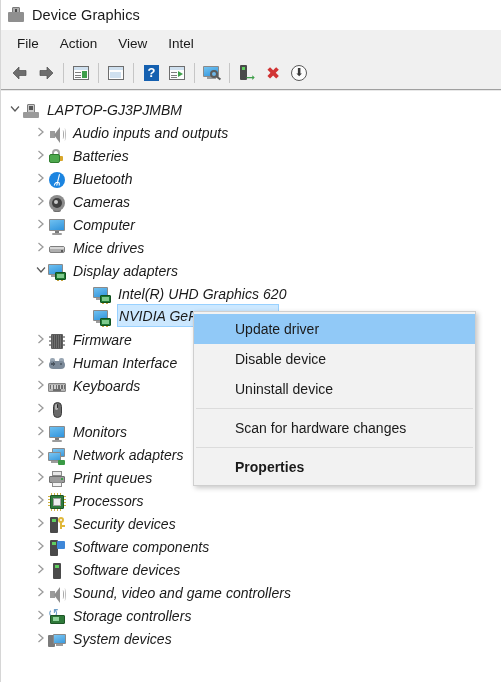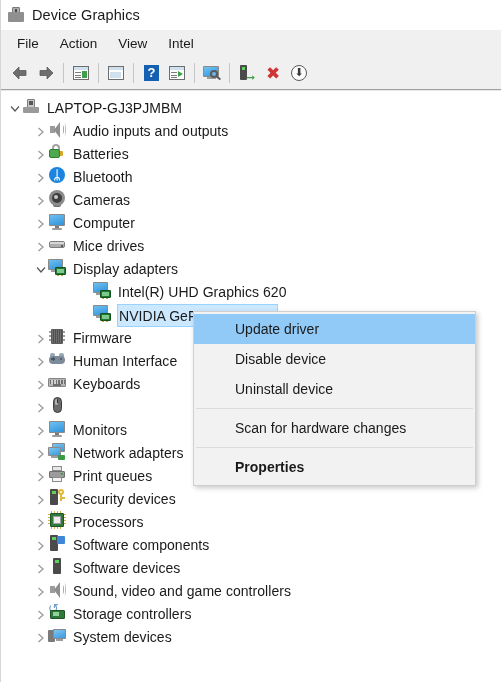--- a/index.html
+++ b/index.html
@@ -109,22 +109,23 @@
     background: #ffffff;
     overflow: hidden;
     box-sizing: border-box;
   }
   .tree-inner { position: relative; padding-top: 6px; }
 
   .row {
     position: relative;
     height: 23px;
     display: flex;
-    align-items: flex-start;
+    align-items: flex-end;
     white-space: nowrap;
+    font-style: italic;
   }
   .chev {
     width: 14px; height: 23px;
     flex: 0 0 auto;
     display: flex;
     align-items: center;
     justify-content: center;
   }
   .chev svg { display: block; }
   .rowicon {
@@ -735,46 +736,46 @@
             <span class="label">Print queues</span>
           </span>
         </div>
         <div class="row d1">
           <span class="chev">
             <svg width="10" height="10" viewBox="0 0 10 10">
               <path d="M3 1.5 L7 5 L3 8.5" fill="none" stroke="#9a9a9a" stroke-width="1.3" stroke-linecap="square"></path>
             </svg>
           </span>
           <span class="rowicon">
-            <div class="ic sd-tower"></div>
-            <div class="ic sd-led"></div>
-            <div class="ic sd-keyh"></div>
-            <div class="ic sd-keys"></div>
-            <div class="ic sd-keyt"></div>
-          </span>
-          <span class="sel-wrap">
-            <span class="label">Security devices</span>
-          </span>
-        </div>
-        <div class="row d1">
-          <span class="chev">
-            <svg width="10" height="10" viewBox="0 0 10 10">
-              <path d="M3 1.5 L7 5 L3 8.5" fill="none" stroke="#9a9a9a" stroke-width="1.3" stroke-linecap="square"></path>
-            </svg>
-          </span>
-          <span class="rowicon">
             <div class="ic cpu-pins-t"></div>
             <div class="ic cpu-pins-b"></div>
             <div class="ic cpu-pins-l"></div>
             <div class="ic cpu-pins-r"></div>
             <div class="ic cpu-body"></div>
             <div class="ic cpu-core"></div>
           </span>
           <span class="sel-wrap">
             <span class="label">Processors</span>
+          </span>
+        </div>
+        <div class="row d1">
+          <span class="chev">
+            <svg width="10" height="10" viewBox="0 0 10 10">
+              <path d="M3 1.5 L7 5 L3 8.5" fill="none" stroke="#9a9a9a" stroke-width="1.3" stroke-linecap="square"></path>
+            </svg>
+          </span>
+          <span class="rowicon">
+            <div class="ic sd-tower"></div>
+            <div class="ic sd-led"></div>
+            <div class="ic sd-keyh"></div>
+            <div class="ic sd-keys"></div>
+            <div class="ic sd-keyt"></div>
+          </span>
+          <span class="sel-wrap">
+            <span class="label">Security devices</span>
           </span>
         </div>
         <div class="row d1">
           <span class="chev">
             <svg width="10" height="10" viewBox="0 0 10 10">
               <path d="M3 1.5 L7 5 L3 8.5" fill="none" stroke="#9a9a9a" stroke-width="1.3" stroke-linecap="square"></path>
             </svg>
           </span>
           <span class="rowicon">
             <div class="ic sc-tower"></div>

